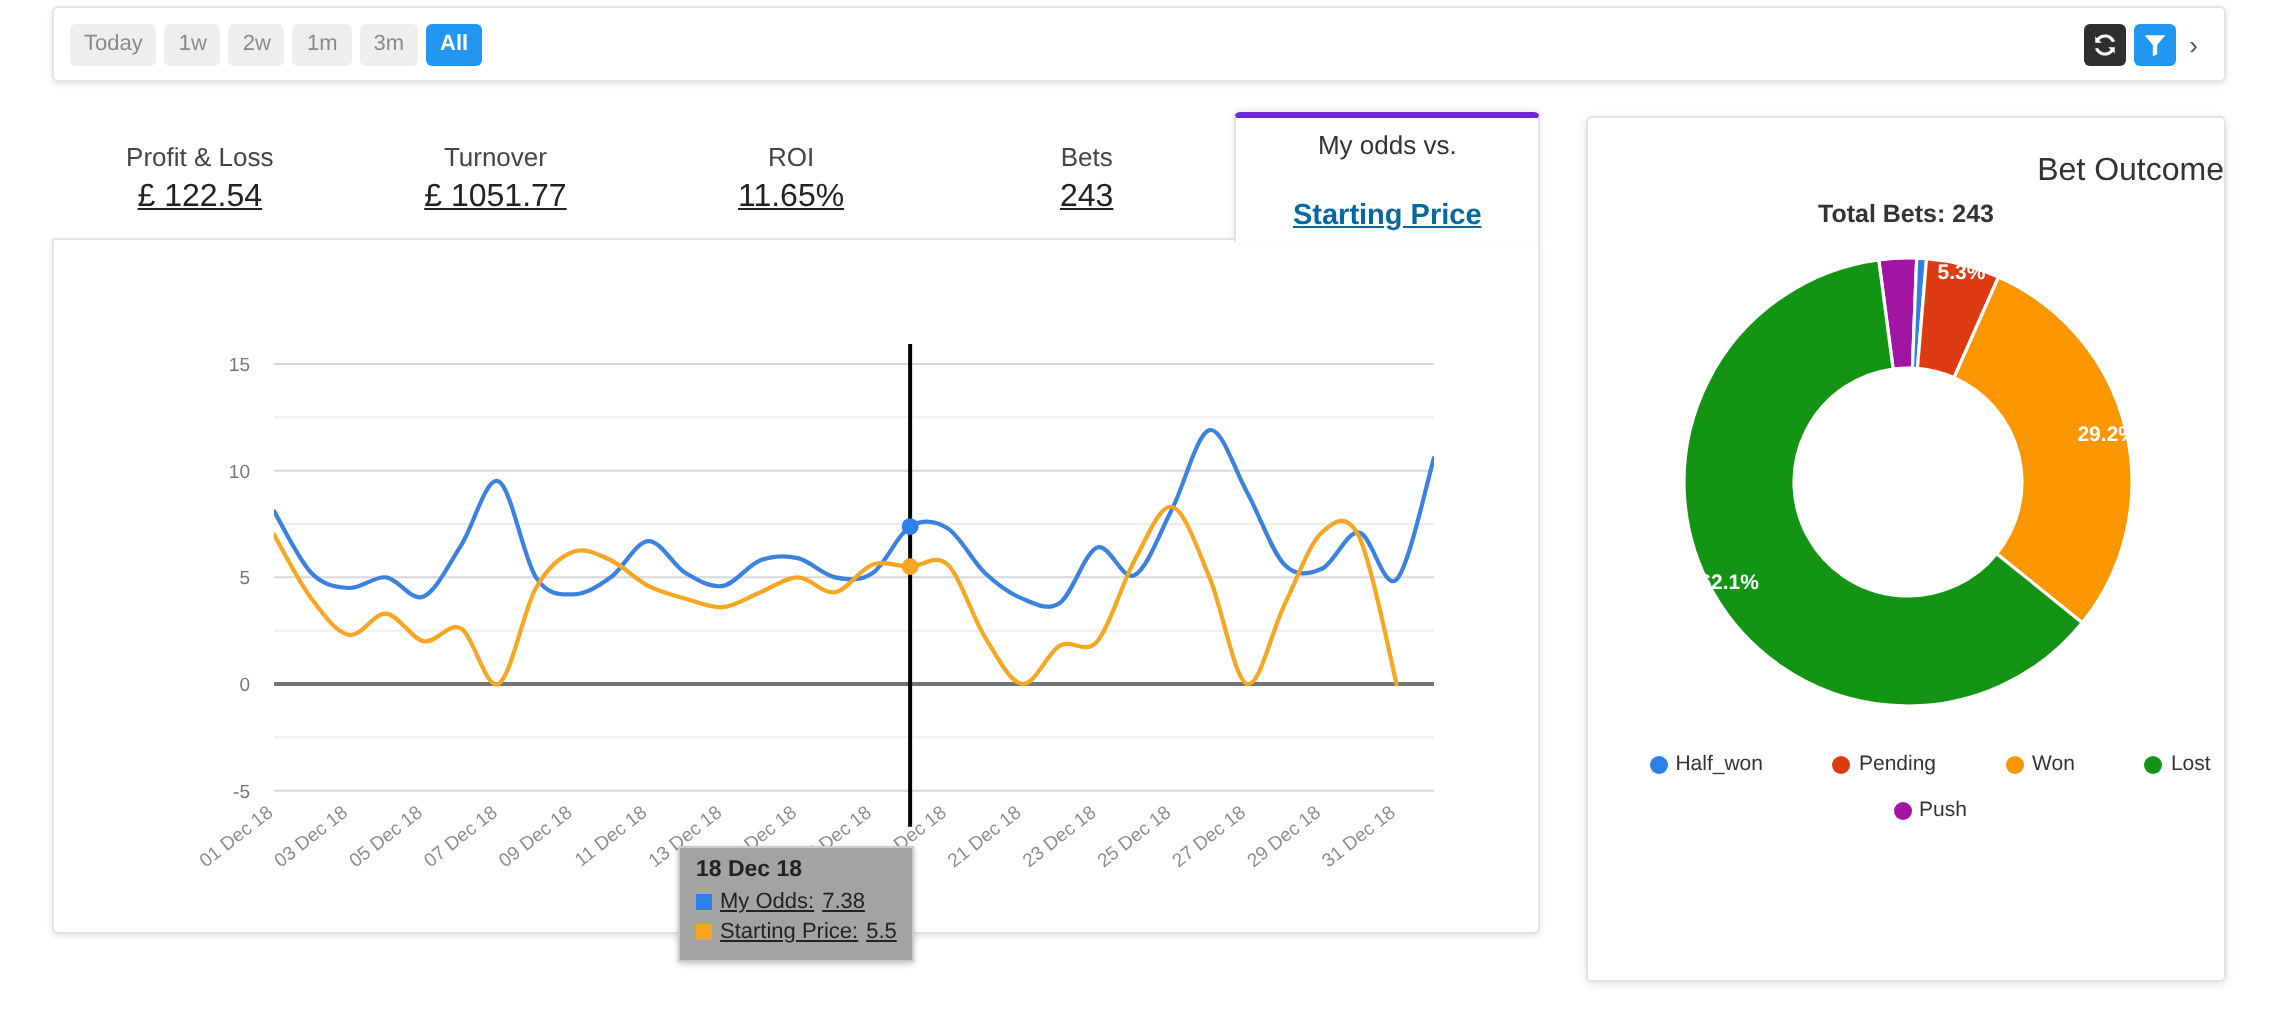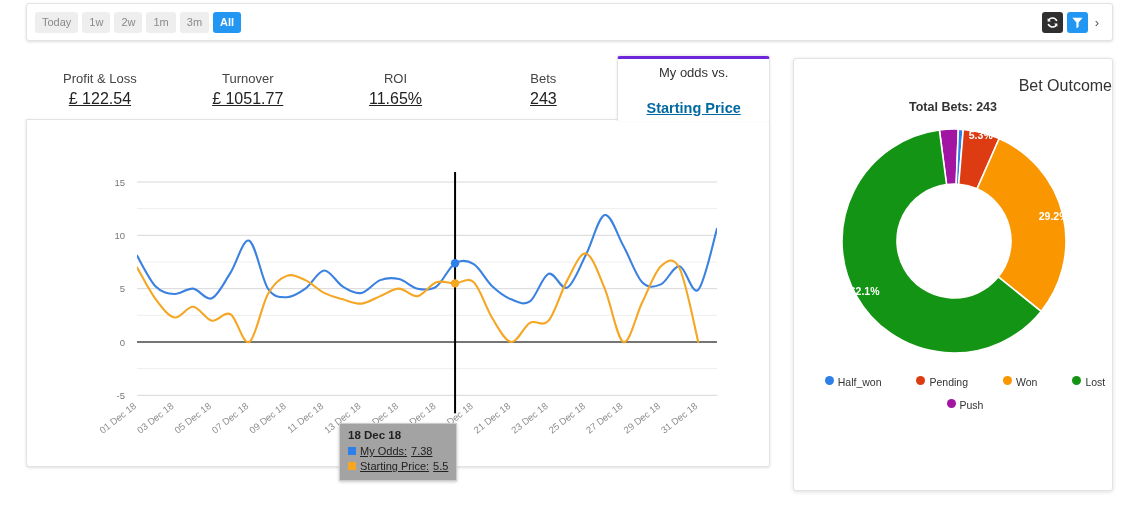--- a/index.html
+++ b/index.html
@@ -167,21 +167,21 @@
   }
   .legend {
     display: flex;
     justify-content: center;
     align-items: center;
     gap: 11px;
     margin-top: 6px;
     flex-wrap: wrap;
     padding: 0 6px;
   }
-  .legend-item { display: flex; align-items: flex-start; gap: 4px; cursor: pointer; padding-left: 24px; }
+  .legend-item { display: flex; align-items: center; gap: 4px; cursor: pointer; padding-left: 24px; }
   .legend-dot { width: 9px; height: 9px; border-radius: 50%; display: inline-block; }
   .legend-label { font-size: 10.5px; color: #333; }
 
   .axis-label { font-size: 9.5px; fill: #777; font-family: "Liberation Sans", sans-serif; }
   .xtick { font-size: 9.5px; fill: #8d8d8d; font-family: "Liberation Sans", sans-serif; }
   .slice-label { font-size: 10.5px; fill: #ffffff; font-family: "Liberation Sans", sans-serif; font-weight: bold; }
 </style>
 </head>
 <body>
 

